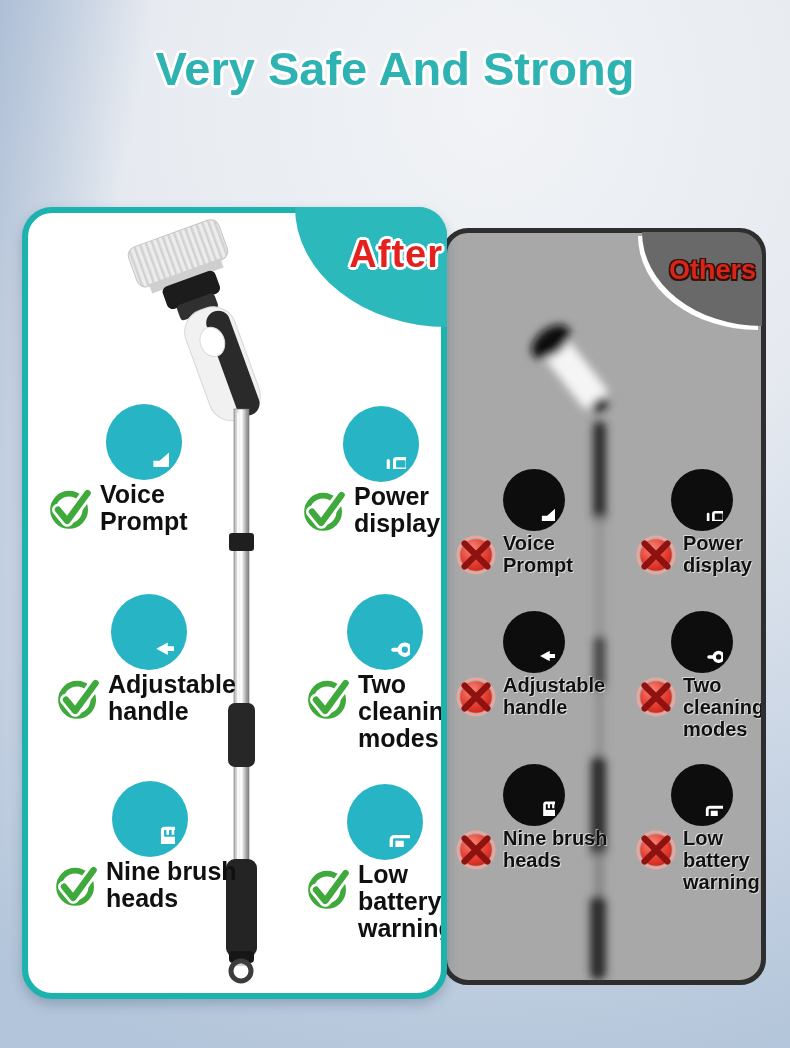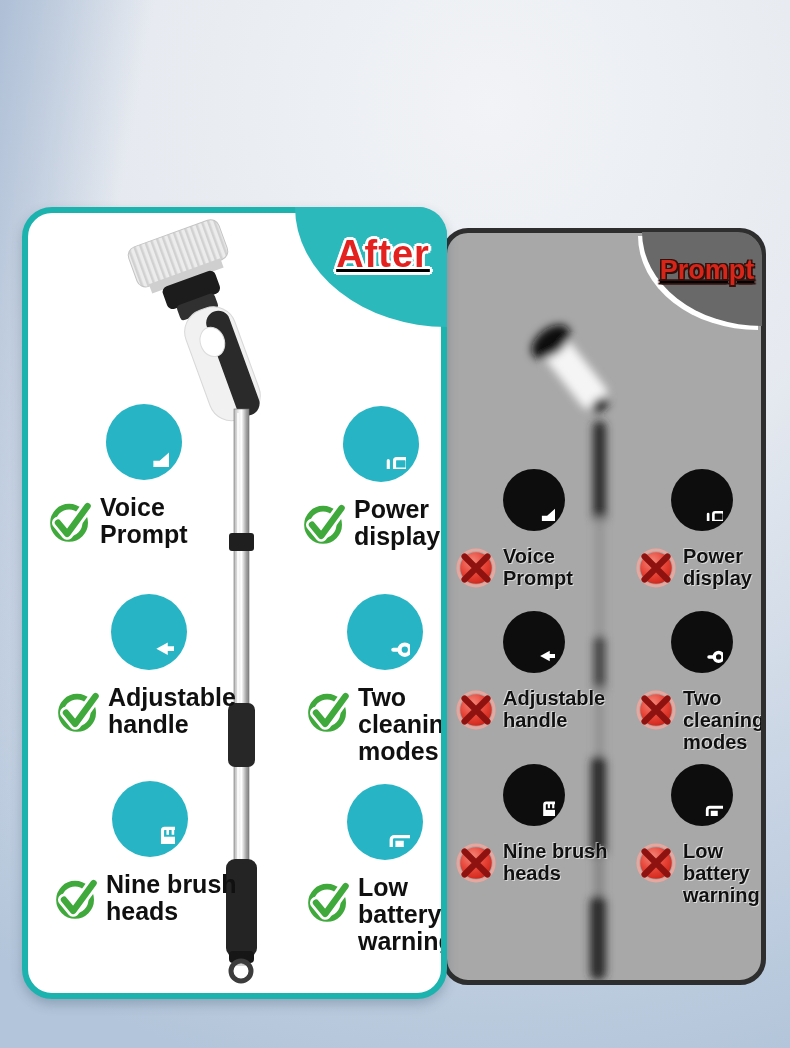--- a/index.html
+++ b/index.html
@@ -15,38 +15,38 @@
   .t2{font-size:45px;font-weight:bold;color:#131313;margin-top:2px;
       text-shadow:-2px -2px 0 #fff,2px -2px 0 #fff,-2px 2px 0 #fff,2px 2px 0 #fff,0 -3px 0 #fff,0 3px 0 #fff,-3px 0 0 #fff,3px 0 0 #fff;}
   
   .panel{position:absolute;box-sizing:border-box;}
   .panel.after{left:22px;top:207px;width:425px;height:792px;background:#ffffff;
       border:6px solid #1cb3ae;border-radius:30px;z-index:3;box-shadow:0 5px 12px rgba(40,70,90,.28);}
   .panel.others{left:442px;top:228px;width:324px;height:757px;background:#a8a8a8;
       border:5px solid #2e2e2e;border-radius:26px;z-index:2;}
   .panel-clip{position:absolute;inset:0;border-radius:24px;overflow:hidden;}
   
-  .badge{position:absolute;display:flex;align-items:center;justify-content:center;font-weight:bold;z-index:5;text-decoration:underline;}
+  .badge{position:absolute;display:flex;align-items:center;justify-content:flex-end;font-weight:bold;z-index:5;}
   .badge.ab{top:-6px;right:-6px;width:152px;height:120px;background:#2bb9bb;
       border-top-right-radius:28px;border-bottom-left-radius:100% 100%;padding:0 4px 26px 28px;box-sizing:border-box;}
   .badge.ab span{font-size:38px;color:#e32220;letter-spacing:1px;
       text-shadow:-2px -2px 0 #fff,2px -2px 0 #fff,-2px 2px 0 #fff,2px 2px 0 #fff,0 -3px 0 #fff,0 3px 0 #fff,-3px 0 0 #fff,3px 0 0 #fff;}
   .badge.ob{top:-1px;right:-1px;width:120px;height:94px;background:#696969;
       border-top-right-radius:24px;border-bottom-left-radius:100% 100%;box-shadow:-4px 4px 0 #ffffff;
       padding:0 6px 18px 16px;box-sizing:border-box;}
   .badge.ob span{font-size:27px;color:#d6261a;
       text-shadow:-1.5px -1.5px 0 #33110c,1.5px -1.5px 0 #33110c,-1.5px 1.5px 0 #33110c,1.5px 1.5px 0 #33110c;}
   
   .feat{position:absolute;display:flex;flex-direction:column;align-items:center;z-index:4;}
   .feat .circle{border-radius:50%;display:flex;align-items:center;justify-content:center;color:#fff;}
   .after .circle{--cbg:#27b4c4;width:76px;height:76px;background:var(--cbg);}
   .others .circle{--cbg:#0d0d0d;width:62px;height:62px;background:var(--cbg);}
   .after .circle svg{width:50px;height:50px;}
   .others .circle svg{width:42px;height:42px;}
-  .feat-row{display:flex;align-items:flex-start;margin-top:14px;width:100%;}
+  .feat-row{display:flex;align-items:flex-start;margin-top:1px;width:100%;}
   .mark{flex:0 0 auto;}
   .after .mark svg{width:48px;height:48px;margin-top:2px;}
   .others .mark svg{width:42px;height:42px;margin-top:2px;}
   .feat-label{font-weight:bold;color:#101010;margin-left:6px;}
   .after .feat-label{font-size:25px;line-height:1.08;}
   .others .feat-label{font-size:20px;line-height:1.1;
       text-shadow:1px 1px 0 rgba(255,255,255,.55),-1px -1px 0 rgba(255,255,255,.55);}
   
   .af1{left:18px;top:191px;width:196px;}
   .af2{left:272px;top:193px;width:162px;}
@@ -150,20 +150,21 @@
   <symbol id="i-cross" viewBox="0 0 44 44">
     <circle cx="22" cy="22" r="19" fill="none" stroke="#f2a79c" stroke-width="3" opacity="0.85"></circle>
     <circle cx="22" cy="22" r="16.5" fill="url(#xgrad)"></circle>
     <path d="M10 10 L34 34 M34 10 L10 34" stroke="#8e1310" stroke-width="6.5" stroke-linecap="round" fill="none"></path>
   </symbol>
 </svg>
 
 <div class="stage">
 
   <header>
+    <div class="t1">Very Safe And Strong</div>
   </header>
 
   <section class="panel others">
     <div class="panel-clip">
       <svg class="product" width="314" height="747" viewBox="0 0 314 747" xmlns="http://www.w3.org/2000/svg">
         <g filter="url(#blur5)">
           <g transform="translate(30,-6) rotate(-38 100 150)">
             <rect x="86" y="105" width="30" height="82" rx="13" fill="#f5f5f5"></rect>
             <ellipse cx="101" cy="106" rx="22" ry="13" fill="#0f0f0f"></ellipse>
             <ellipse cx="101" cy="186" rx="10" ry="6" fill="#1a1a1a"></ellipse>
@@ -251,21 +252,21 @@
           </span>
         <span class="feat-row">
           <span class="mark"><svg viewBox="0 0 44 44">
                 <use href="#i-cross"></use>
               </svg></span>
           <span class="feat-label">Low battery warning</span>
         </span>
       </div>
     </div>
     <div class="badge ob">
-      <span>Prompt</span>
+      <span>Others</span>
     </div>
   </section>
 
   <section class="panel after">
     <div class="panel-clip">
       <svg class="product" width="413" height="780" viewBox="0 0 413 780" xmlns="http://www.w3.org/2000/svg">
         <g transform="translate(6,0) rotate(-20 170 100)">
           <rect x="118" y="14" width="96" height="42" rx="9" fill="url(#bristle)" stroke="#c4c4c4"></rect>
           <rect x="128" y="54" width="76" height="10" fill="#cfcfcf"></rect>
           <rect x="138" y="62" width="56" height="24" rx="6" fill="#1c1c1c"></rect>

